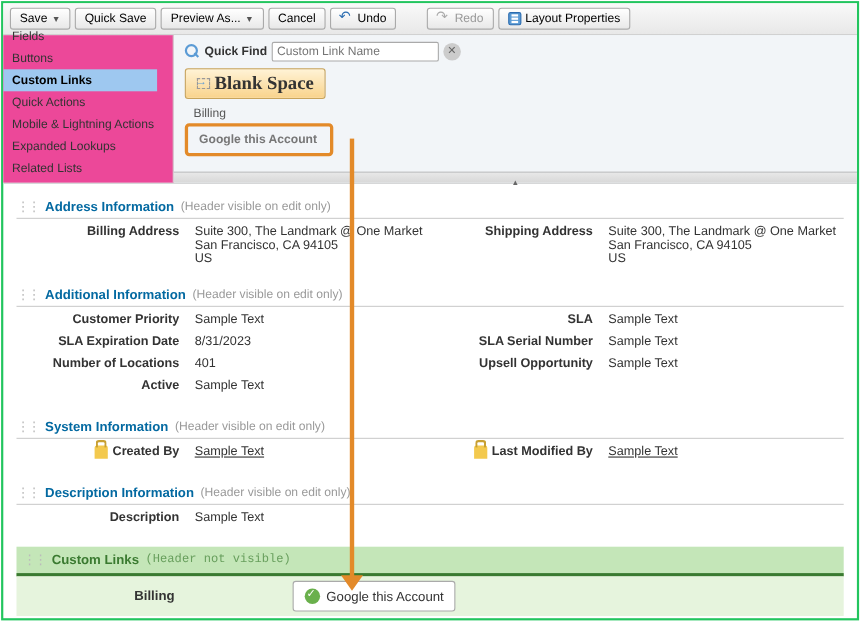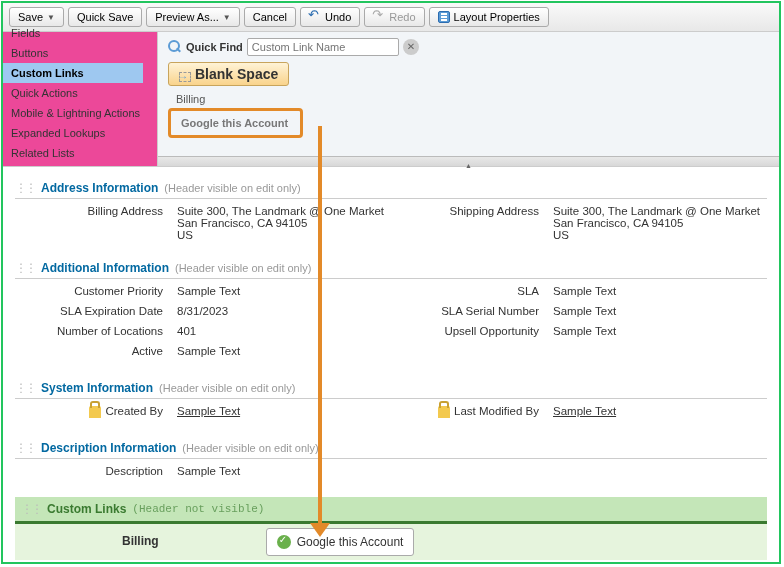--- a/index.html
+++ b/index.html
@@ -7,42 +7,42 @@
 
 .frame { border: 2px solid #22c55e; width: 780px; height: 563px; margin: 1px; position: relative; background: #fff; }
 
 
 .toolbar { padding: 4px 6px; background: linear-gradient(#f9f9f9, #e8e8e8); border-bottom: 1px solid #ccc; display: flex; gap: 4px; align-items: center; }
 .btn { background: linear-gradient(#ffffff, #e8e8e8); border: 1px solid #aaa; border-radius: 3px; padding: 3px 8px; font-size: 11px; cursor: pointer; display: inline-flex; align-items: center; gap: 4px; white-space: nowrap; }
 .btn .caret { font-size: 8px; color: #555; }
 .undo-icon, .redo-icon { width: 12px; height: 12px; display: inline-block; border-radius: 50%; position: relative; }
 .undo-icon::before { content: "↶"; color: #2b6cb0; font-size: 13px; line-height: 12px; position: absolute; left: -1px; top: -2px; }
 .redo-icon::before { content: "↷"; color: #aaa; font-size: 13px; line-height: 12px; position: absolute; left: -1px; top: -2px; }
-.redo-btn { color: #999; }
+.redo-btn { color: #999; margin-left: 24px; }
 .props-icon { width: 12px; height: 12px; display: inline-block; background: #5b9bd5; border: 1px solid #2b6cb0; border-radius: 2px; position: relative; }
 .props-icon::before { content: ""; position: absolute; left: 2px; top: 1px; right: 2px; height: 2px; background: #fff; box-shadow: 0 3px 0 #fff, 0 6px 0 #fff; }
 
 
 .palette { display: flex; border-bottom: 1px solid #ccc; background: #e8edf2; height: 135px; }
 .palette-sidebar { width: 155px; background: #ec4899; border-right: 1px solid #ccc; display: flex; align-items: flex-end; }
 .palette-list { flex: 1; padding: 3px 0; overflow: hidden; }
 .palette-scroll { width: 14px; background: linear-gradient(90deg, #ddd, #ccc); border-left: 1px solid #bbb; }
 .palette-item { padding: 4px 8px; font-size: 11px; color: #333; cursor: pointer; white-space: nowrap; }
 .palette-item.selected { background: #9ec8f0; font-weight: bold; color: #000; }
 
 .palette-main { flex: 1; background: #f2f5f8; padding: 6px 10px; position: relative; }
 .quickfind-row { display: flex; align-items: center; gap: 4px; margin-bottom: 6px; }
 .qf-icon { width: 14px; height: 14px; display: inline-block; position: relative; }
 .qf-icon::before { content: ""; position: absolute; width: 8px; height: 8px; border: 2px solid #5b9bd5; border-radius: 50%; left: 0; top: 0; }
 .qf-icon::after { content: ""; position: absolute; width: 5px; height: 2px; background: #5b9bd5; left: 8px; top: 9px; transform: rotate(45deg); }
 .qf-label { font-weight: bold; font-size: 11px; }
 .qf-input { flex: 0 0 150px; border: 1px solid #aaa; padding: 2px 4px; font-size: 11px; color: #888; border-radius: 2px; background: #fff; }
 .qf-clear { width: 16px; height: 16px; border-radius: 50%; background: #ccc; border: none; color: #666; font-size: 10px; line-height: 16px; text-align: center; cursor: pointer; }
 
-.blank-space-pill { display: inline-flex; align-items: flex-end; gap: 4px; background: linear-gradient(#fff3d6, #f9d38c); border: 1px solid #c8a45c; border-radius: 3px; padding: 3px 10px; font-size: 14px; font-weight: bold; color: #333; margin-bottom: 4px; cursor: grab; }
+.blank-space-pill { display: inline-flex; align-items: center; gap: 4px; background: linear-gradient(#fff3d6, #f9d38c); border: 1px solid #c8a45c; border-radius: 3px; padding: 3px 10px; font-size: 17px; font-weight: bold; color: #333; margin-bottom: 4px; cursor: grab; font-family: Liberation Serif, serif; }
 .bs-icon { width: 12px; height: 10px; border: 1px dashed #999; display: inline-block; position: relative; }
 .bs-icon::before { content: "→"; position: absolute; left: -2px; top: -3px; font-size: 10px; color: #5b9bd5; }
 
 .link-row { font-size: 11px; padding: 3px 8px; color: #555; cursor: grab; }
 .link-row.boxed { border: 3px solid #e38a29; border-radius: 4px; padding: 6px 10px; width: 135px; color: #777; font-weight: bold; }
 
 .collapse-bar { position: absolute; bottom: 0; left: 0; right: 0; height: 10px; background: linear-gradient(#e8e8e8, #d8d8d8); border-top: 1px solid #bbb; text-align: center; }
 .collapse-bar::before { content: "▲"; font-size: 7px; color: #666; line-height: 10px; }
 
 
@@ -50,21 +50,21 @@
 .section { margin-bottom: 10px; }
 .section-header { border-bottom: 1px solid #ccc; padding: 4px 0 3px 0; display: flex; align-items: center; gap: 6px; }
 .grip { color: #bbb; font-size: 12px; letter-spacing: -2px; }
 .section-title { font-weight: bold; font-size: 12px; color: #0369a1; }
 .section-hint { font-size: 11px; color: #999; }
 
 .field-grid { display: flex; padding: 4px 0; }
 .field-col { flex: 1; }
 .field-row { display: flex; padding: 2px 0; min-height: 20px; }
 .field-label { width: 162px; text-align: right; padding-right: 14px; font-size: 11.5px; color: #333; }
-.field-label.bold { font-weight: normal; }
+.field-label.bold { font-weight: bold; }
 .field-value { flex: 1; font-size: 11.5px; color: #333; }
 .field-value.link { text-decoration: underline; cursor: pointer; }
 .lock { display: inline-block; width: 12px; height: 12px; background: #f3c94e; border-radius: 2px 2px 0 0; position: relative; margin-right: 4px; vertical-align: middle; }
 .lock::before { content: ""; position: absolute; width: 6px; height: 5px; border: 2px solid #c8a032; border-bottom: none; border-radius: 3px 3px 0 0; left: 1px; top: -5px; }
 
 
 .custom-links-section .section-header { background: #c4e6b8; border-bottom: 3px solid #3a7a30; padding: 5px 6px; }
 .custom-links-section .section-title { color: #3a7a30; }
 .custom-links-section .section-hint { color: #689f5d; font-family: Liberation Mono, monospace; }
 .cl-body { display: flex; background: #e6f4dd; }

